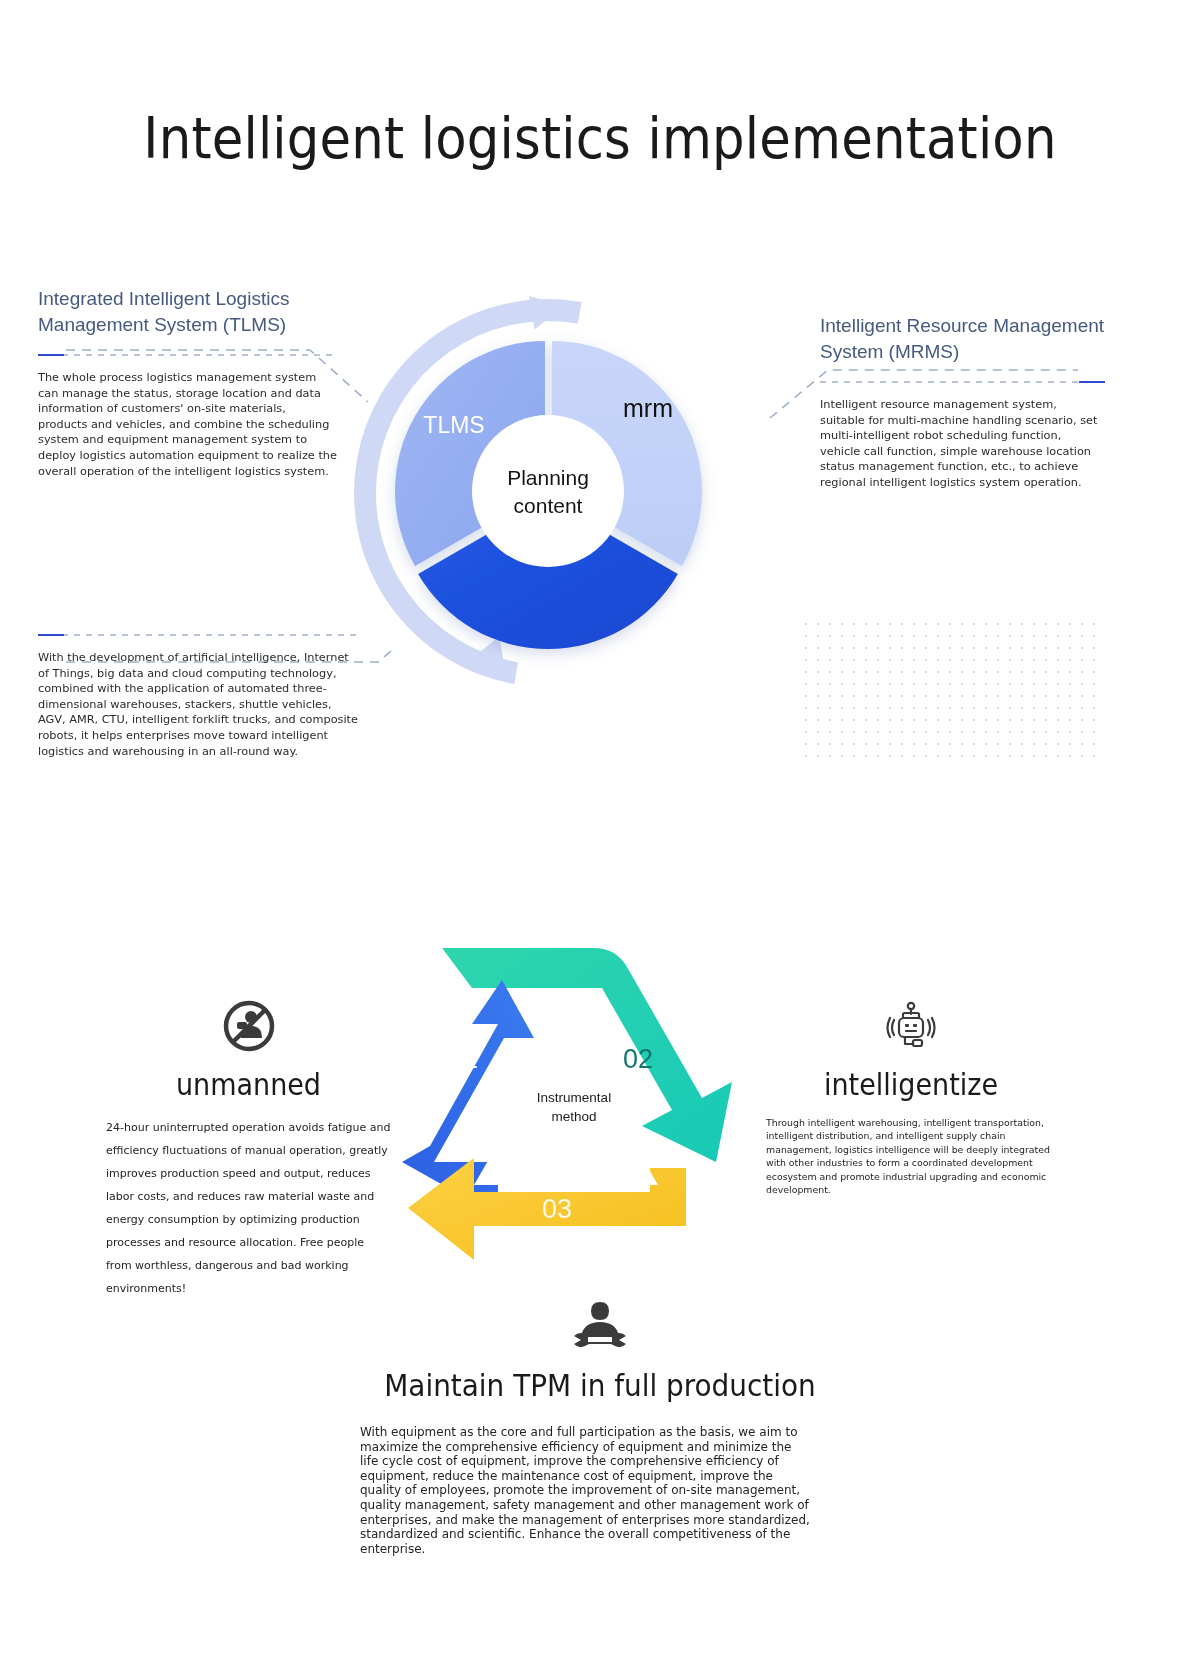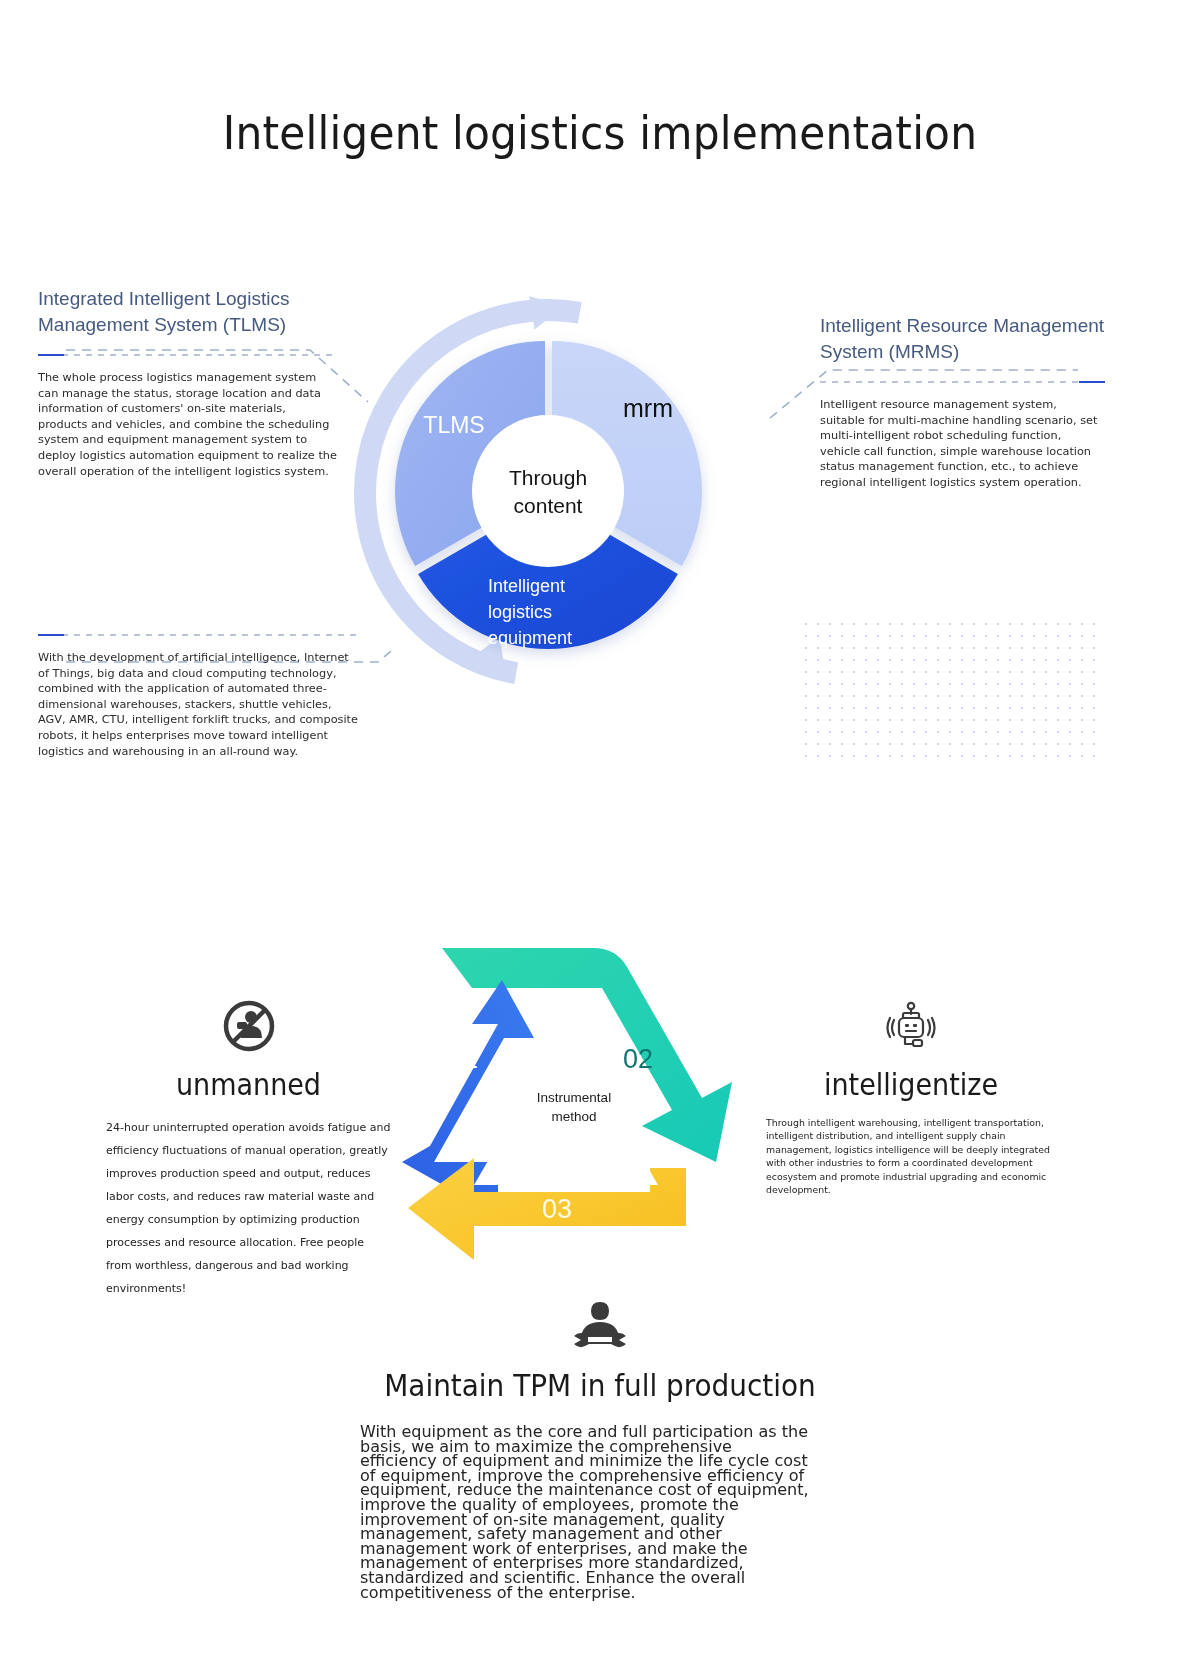--- a/index.html
+++ b/index.html
@@ -9,21 +9,21 @@
     font-family:"Liberation Sans", sans-serif;
     color:#222;
     overflow:hidden;
   }
   .page{position:absolute;inset:0;}
 
   
   .title{
     position:absolute;left:0;right:0;top:105px;
     text-align:center;
-    font-size:47px;font-weight:400;letter-spacing:.2px;
+    font-size:57px;font-weight:400;letter-spacing:.2px;
     color:#1a1a1a;
     font-family:"DejaVu Sans Condensed","Liberation Sans",sans-serif;
   }
 
   
   .callout{position:absolute;}
   .callout .head{
     font-size:19px;line-height:26px;color:#46597f;font-weight:400;
   }
   .callout .rule{
@@ -79,21 +79,21 @@
 
   #feature-unmanned{left:106px;top:995px;width:285px;}
   #feature-unmanned .fbody{text-align:left;}
 
   #feature-intelligentize{left:766px;top:995px;width:290px;}
   #feature-intelligentize .fbody{font-size:9.4px;line-height:13.4px;}
 
   #feature-tpm{left:300px;top:1295px;width:600px;}
   #feature-tpm .fhead{font-size:31px;}
   #feature-tpm .fbody{
-    margin-top:22px;font-size:16px;line-height:14.6px;width:450px;margin-left:60px;
+    margin-top:22px;font-size:12px;line-height:14.6px;width:450px;margin-left:60px;
   }
 
   .seg-label{position:absolute;pointer-events:none;}
 </style>
 </head>
 <body>
 
 <div class="page">
 
   <div class="title">Intelligent logistics implementation</div>
@@ -166,25 +166,22 @@
       <circle cx="215" cy="213" r="76" fill="#ffffff"></circle>
     </svg>
 
     
     <div class="seg-label" style="left:56px;top:134px;width:130px;text-align:center;font-size:23px;color:#ffffff;">
       <span>TLMS</span>
     </div>
     <div class="seg-label" style="left:250px;top:116px;width:130px;text-align:center;font-size:25px;color:#111111;">
       <span>mrm</span>
     </div>
-    <div class="seg-label" style="left:155px;top:295px;width:130px;text-align:left;font-size:18px;line-height:26px;color:#ffffff;">
-      <span>Intelligent logistics equipment</span>
-    </div>
     <div class="seg-label" style="left:150px;top:186px;width:130px;text-align:center;font-size:21px;line-height:28px;color:#141414;">
-      <div>Through</div>
+      <div>Planning</div>
       <div>content</div>
     </div>
   </div>
 
   <div id="recycle-wrap">
     <svg width="360" height="340" viewBox="0 0 360 340">
       <defs>
         <linearGradient id="rBlue" x1="0" y1="1" x2="1" y2="0">
           <stop offset="0%" stop-color="#2b5fe3"></stop>
             <stop offset="100%" stop-color="#3a7bf0"></stop>

